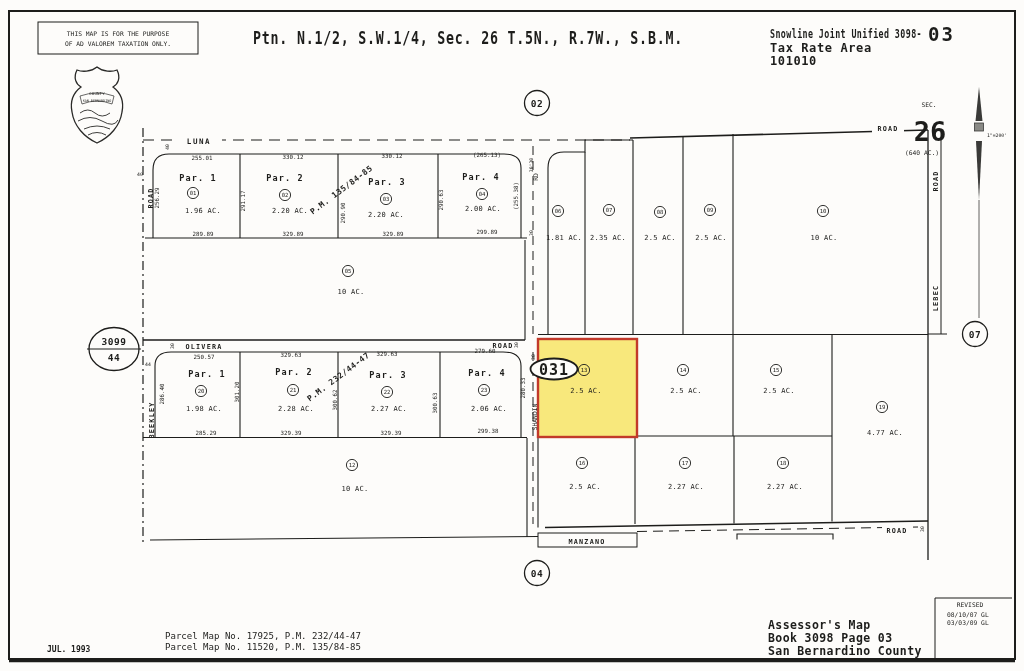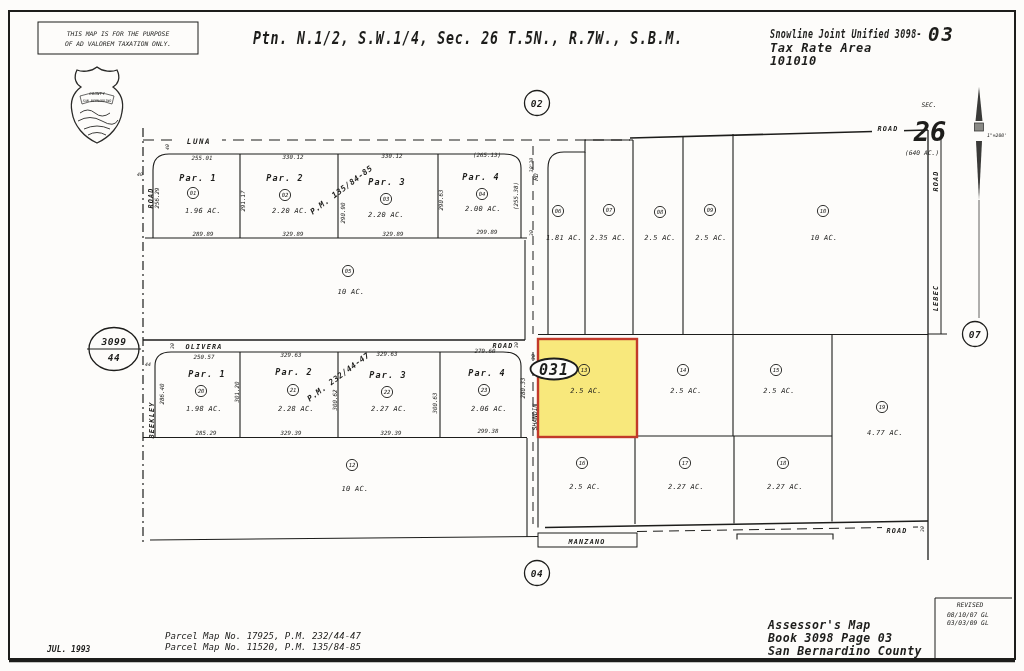--- a/index.html
+++ b/index.html
@@ -1,16 +1,16 @@
 <!DOCTYPE html>
 <html><head>
 <meta charset="utf-8">
 <style>
   html,body{margin:0;padding:0;background:#ffffff;}
-  .stage{position:relative;width:1024px;height:671px;background:#fdfcfa;overflow:hidden;font-style:italic;}
+  .stage{position:relative;width:1024px;height:671px;background:#fdfcfa;overflow:hidden;}
   svg text{font-family:"DejaVu Sans Mono", monospace; fill:#1d1d1b;}
   .mid{text-anchor:middle;}
   .dim{font-size:5.8px;}
   .tick{font-size:4.8px;}
   .ac{font-size:7px;letter-spacing:.3px;}
   .pname{font-size:8.5px;font-weight:bold;letter-spacing:1.1px;}
   .pnum{font-size:5.6px;}
   .road{font-size:7.5px;font-weight:bold;letter-spacing:1.6px;}
   .roadsm{font-size:6.8px;font-weight:bold;letter-spacing:1.2px;}
   .badge{font-size:9.5px;font-weight:bold;letter-spacing:.5px;}

